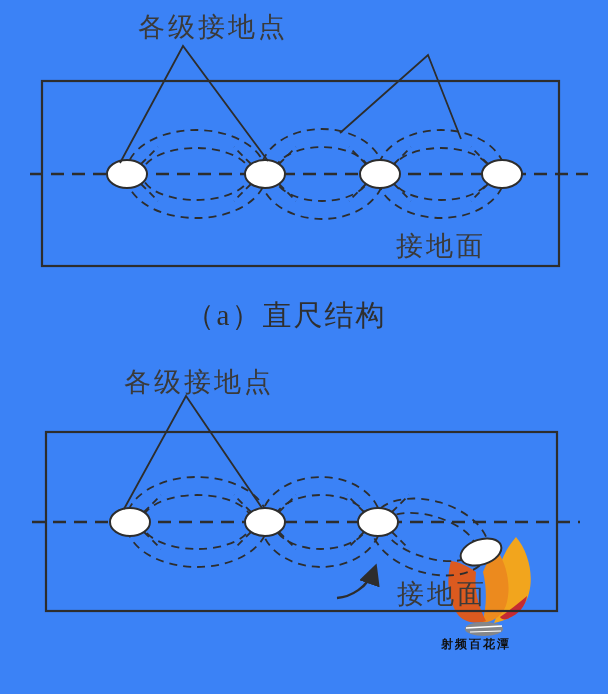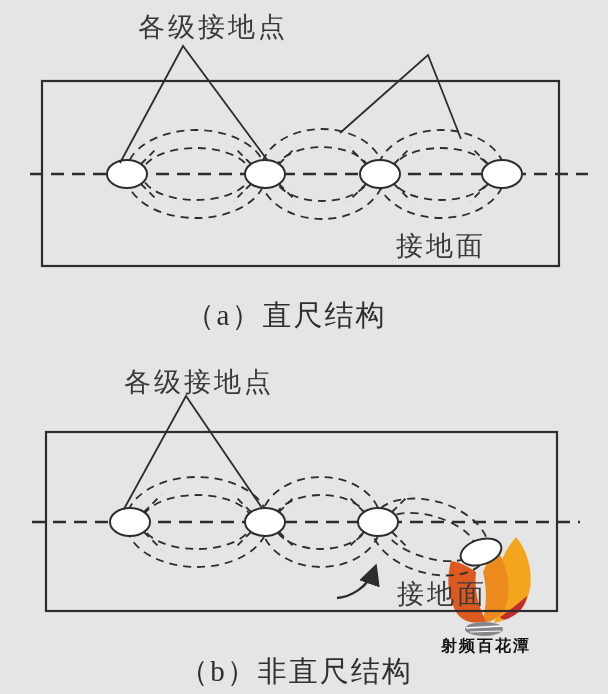--- a/index.html
+++ b/index.html
@@ -1,32 +1,32 @@
 <!DOCTYPE html>
 <html><head>
 <meta charset="utf-8">
 <style>
   html,body{margin:0;padding:0;background:#ffffff;}
   #stage{
-    position:relative;width:608px;height:694px;background:#e5e5e5;overflow:hidden;
+    position:relative;width:608px;height:694px;background:#3b82f6;overflow:hidden;
     font-family:"Liberation Serif", serif;color:#333333;
   }
   #lineart{position:absolute;left:0;top:0;}
   .lbl{
     position:absolute;color:#3a3a3a;white-space:nowrap;
     font-family:"Liberation Serif", serif;
   }
   .diagram-label{font-size:27px;letter-spacing:3px;}
   .caption{
     position:absolute;left:0;width:552px;text-align:center;
     font-size:29px;color:#2f2f2f;letter-spacing:2px;
   }
   .brand{
     position:absolute;font-family:"Liberation Sans", sans-serif;
-    font-weight:bold;font-size:16px;color:#111111;letter-spacing:2px;
+    font-weight:bold;font-size:12px;color:#111111;letter-spacing:2px;
   }
   .ink{stroke:#2d2d2d;fill:none;}
   .centerline{stroke-width:2.6;stroke-dasharray:13 8;}
   .fieldline{stroke-width:1.8;stroke-dasharray:8 6;}
   .spoke{stroke-width:1.8;stroke-dasharray:7 5;}
   .gnd{fill:#ffffff;stroke:#2d2d2d;stroke-width:2;}
   .frame{stroke-width:2.2;}
   .pointer{stroke-width:1.8;}
   .arrow{stroke-width:2.4;}
 </style>
@@ -133,16 +133,15 @@
 
 
   <div class="lbl diagram-label" style="left:396px;top:228px;">接地面</div>
 
   <div class="caption" style="top:296px;text-indent:20px;">（a）直尺结构</div>
 
   <div class="lbl diagram-label" style="left:124px;top:364px;">各级接地点</div>
 
   <div class="lbl diagram-label" style="left:397px;top:576px;">接地面</div>
 
-  <div class="caption" style="top:652px;text-indent:40px;">（b）非直尺结构</div>
 
   <div class="brand" style="left:441px;top:636px;">射频百花潭</div>
 </div>
 
 </body></html>

